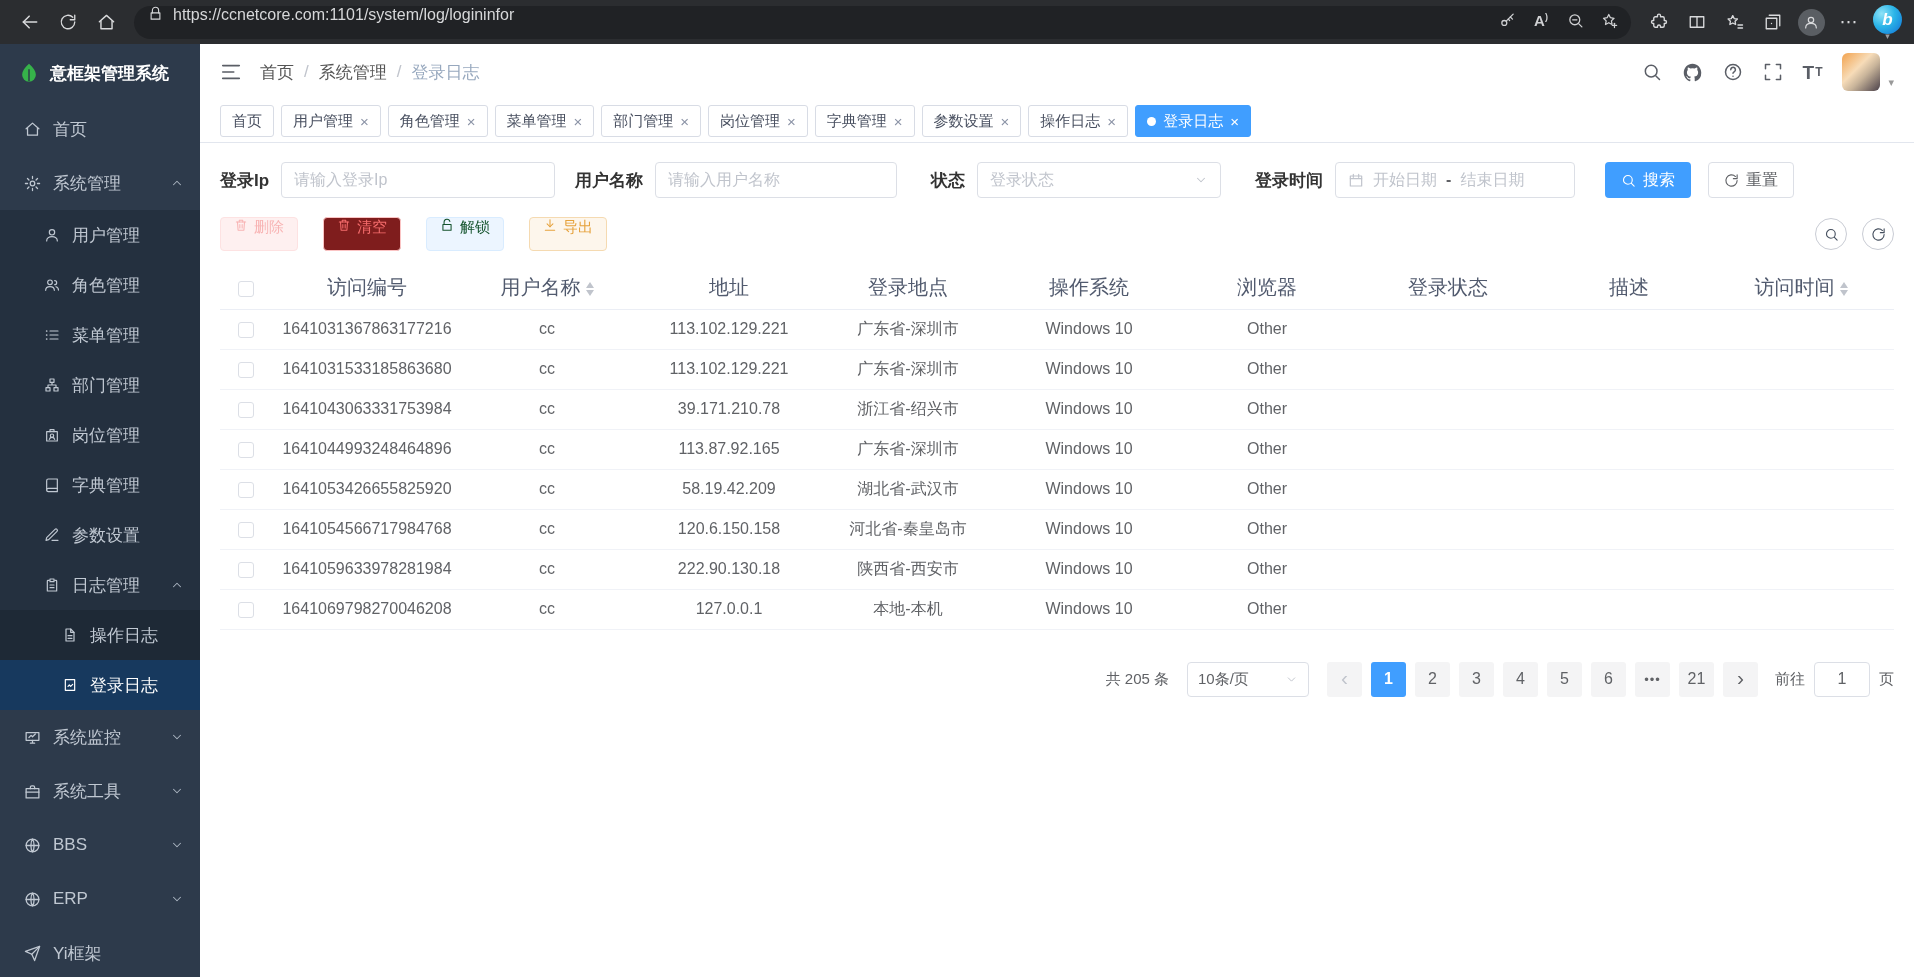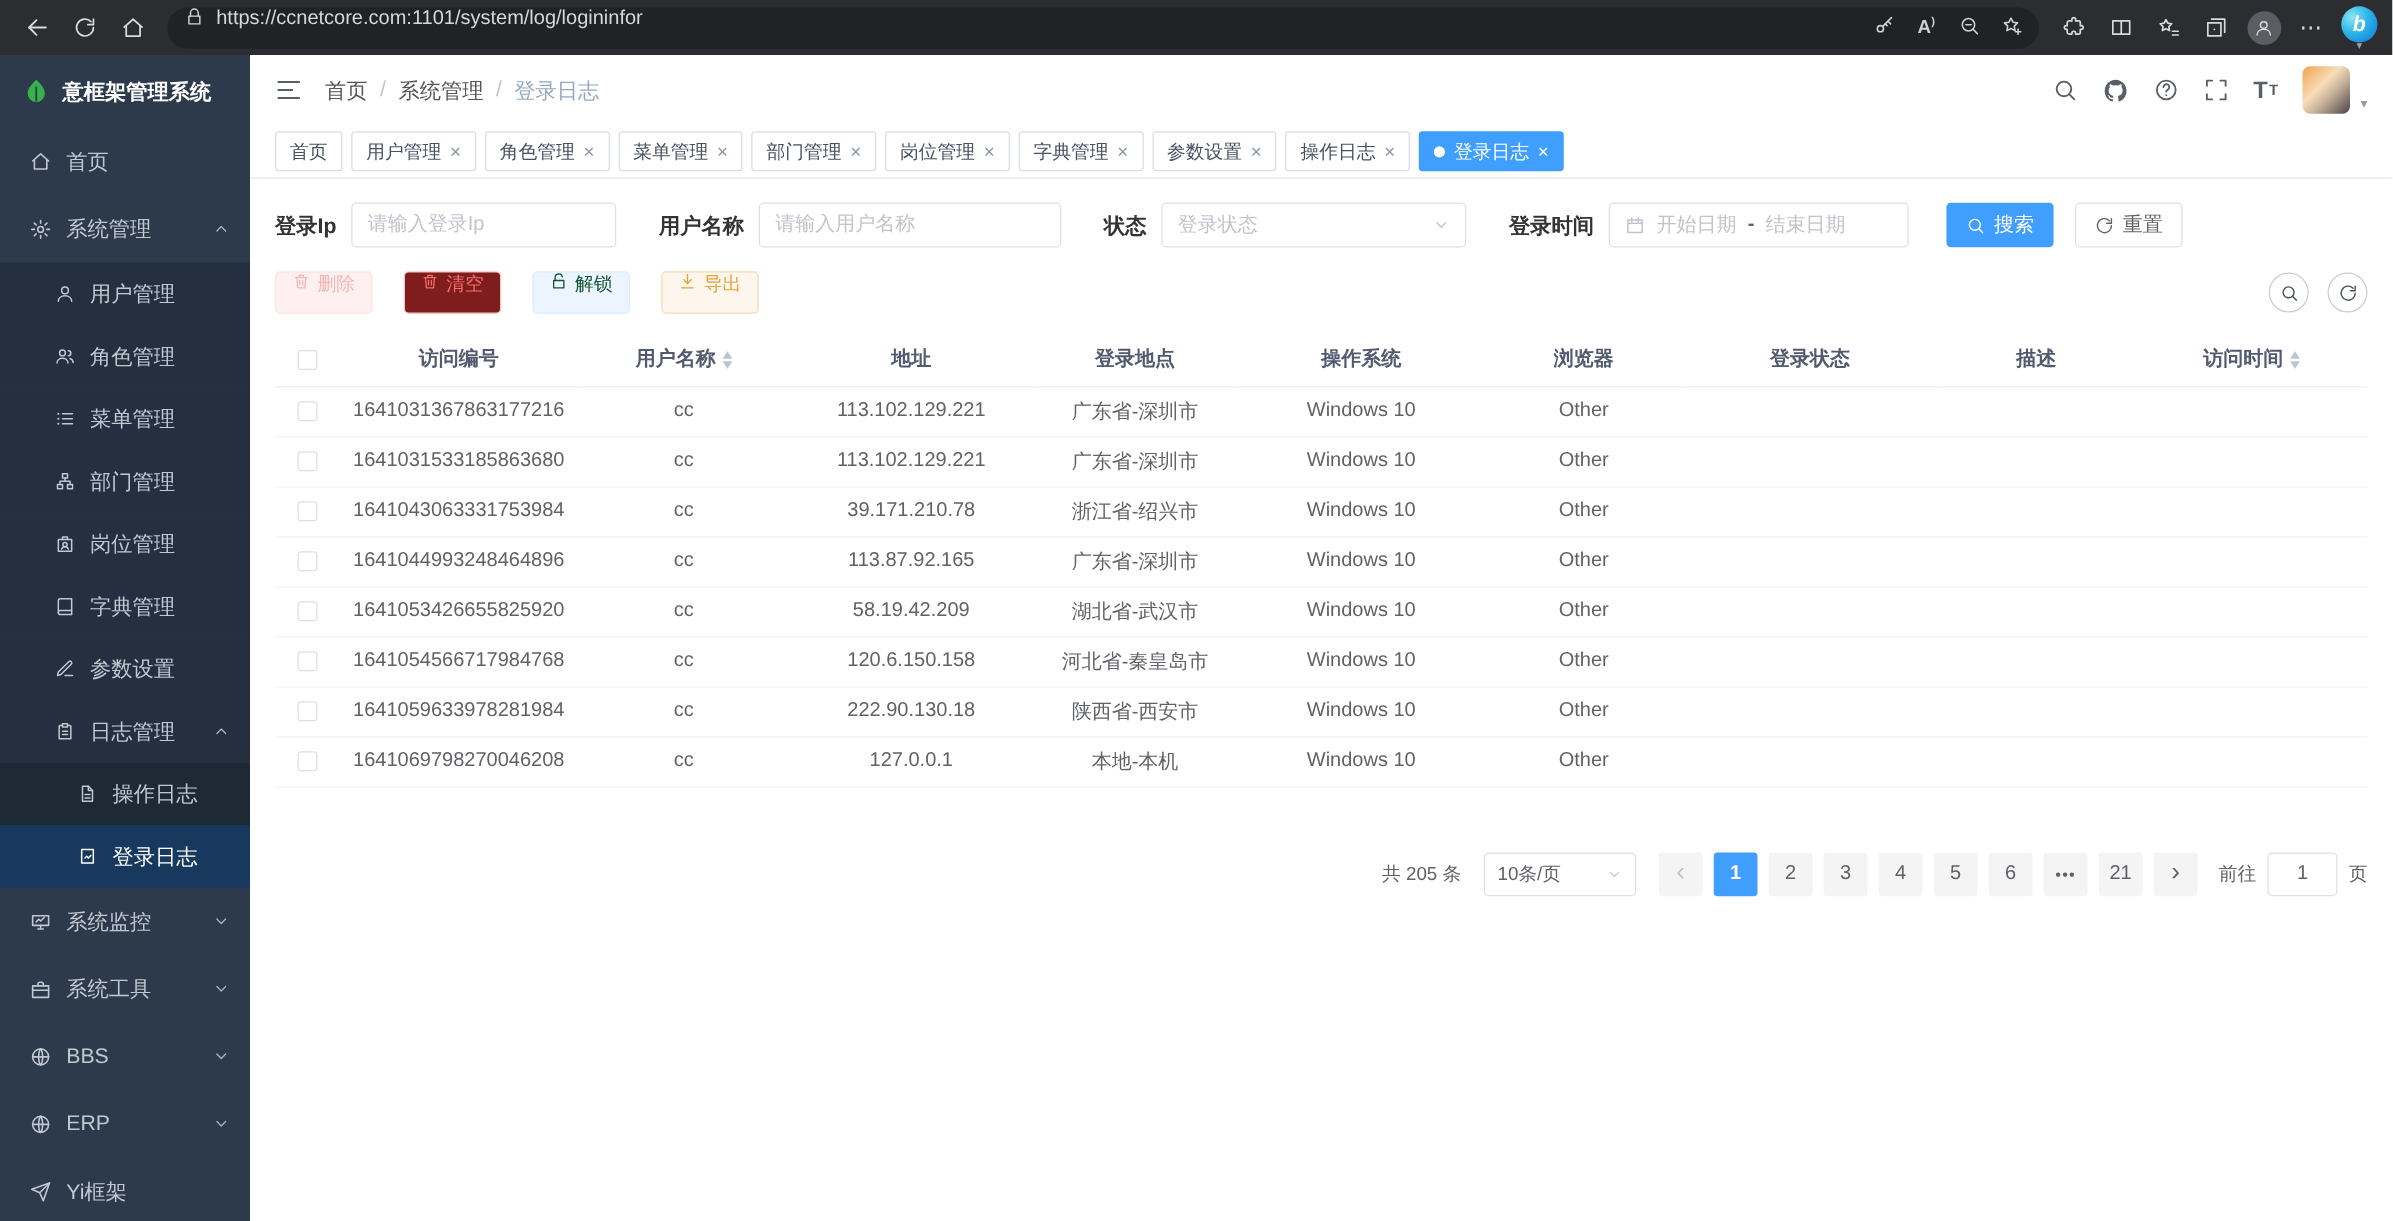--- a/index.html
+++ b/index.html
@@ -56,21 +56,21 @@
   .tab .dot{width:9px;height:9px;border-radius:50%;background:#fff;flex:none}
 
   .content{flex:1;padding:19px 20px 0;min-width:0}
 
   
   .filters{display:flex;align-items:center}
   .flabel{font-weight:bold;color:#333;font-size:17px;margin-right:12px;flex:none}
   .finput{height:36px;border:1px solid #dcdfe6;border-radius:4px;display:flex;align-items:center;padding:0 12px;font-size:16px;background:#fff}
   .finput input{border:none;outline:none;width:100%;font-size:16px;color:#606266;font-family:inherit;background:transparent}
   .finput input::placeholder{color:#c0c4cc}
-  .w-ip{width:212px;margin-right:34px}
+  .w-ip{width:274px;margin-right:20px}
   .w-user{width:242px;margin-right:34px}
   .w-status{width:244px;margin-right:34px;justify-content:space-between;cursor:pointer}
   .w-date{width:240px;margin-right:30px;gap:9px;cursor:pointer}
   .ph{color:#c0c4cc;white-space:nowrap}
   .datesep{color:#606266;font-weight:bold}
   .btn{height:36px;border-radius:4px;display:inline-flex;align-items:center;justify-content:center;gap:7px;font-size:16px;padding:0 15px;cursor:pointer;border:1px solid transparent;flex:none}
   .btn-search{background:#409eff;color:#fff}
   .btn-reset{background:#fff;border-color:#dcdfe6;color:#606266;margin-left:17px}
 
   
@@ -78,29 +78,29 @@
   .abtn{height:34px;border-radius:4px;display:inline-flex;align-items:flex-start;gap:6px;font-size:15px;padding:0 13px;border:1px solid;cursor:pointer;margin-right:25px;white-space:nowrap}
   .abtn-del{background:#fef0f0;border-color:#fde2e2;color:#f8b4b4;cursor:not-allowed}
   .abtn-clear{background:#7f1d1d;border-color:#fbc4c4;color:#f56c6c}
   .abtn-unlock{background:#ecf5ff;border-color:#d9ecff;color:#14532d;cursor:not-allowed}
   .abtn-export{background:#fdf6ec;border-color:#f5dab1;color:#e6a23c}
   .circle-btns{margin-left:auto;display:flex;gap:15px}
   .cirbtn{width:32px;height:32px;border-radius:50%;border:1px solid #c9ccd4;display:flex;align-items:center;justify-content:center;color:#46505f;background:#fff;cursor:pointer}
 
   
   table.grid{width:100%;border-collapse:collapse;margin-top:16px;table-layout:fixed}
-  .grid th{height:42px;font-size:16px;color:#515a6e;font-weight:bold;text-align:center;border-bottom:1px solid #ebeef5;white-space:nowrap}
+  .grid th{height:42px;font-size:20px;color:#515a6e;font-weight:normal;text-align:center;border-bottom:1px solid #ebeef5;white-space:nowrap}
   .grid td{height:40px;font-size:16px;color:#606266;text-align:center;border-bottom:1px solid #f0f2f7;white-space:nowrap;overflow:hidden}
   .cb{display:inline-block;width:16px;height:16px;border:1px solid #dcdfe6;border-radius:3px;background:#fff;vertical-align:middle;cursor:pointer}
   .caret-col{display:inline-flex;flex-direction:column;vertical-align:middle;margin-left:5px;cursor:pointer}
   .car-up{width:0;height:0;border:4.5px solid transparent;border-bottom:6px solid #c0c4cc;margin-bottom:2px}
   .car-down{width:0;height:0;border:4.5px solid transparent;border-top:6px solid #c0c4cc}
 
   
-  .pager{display:flex;align-items:center;justify-content:flex-end;margin-top:52px;font-size:16px;color:#606266}
+  .pager{display:flex;align-items:center;justify-content:flex-end;margin-top:32px;font-size:16px;color:#606266}
   .ptotal{margin-right:18px;font-size:15px}
   .psize{width:122px;height:35px;border:1px solid #dcdfe6;border-radius:4px;display:flex;align-items:center;justify-content:space-between;padding:0 10px;color:#606266;cursor:pointer;margin-right:18px;font-size:15px;background:#fff}
   .pbtn{min-width:35px;height:35px;padding:0 5px;border-radius:3px;background:#f4f4f5;color:#606266;display:inline-flex;align-items:center;justify-content:center;margin-right:9px;cursor:pointer;font-size:16px}
   .pbtn.active{background:#409eff;color:#fff;font-weight:bold}
   .pbtn.nav{font-size:21px;padding-bottom:3px}
   .pbtn.disabled{color:#c0c4cc;cursor:not-allowed}
   .pbtn.dots{letter-spacing:1px;font-size:13px;color:#606266}
   .pgoto{margin-left:8px;display:flex;align-items:center;gap:9px;font-size:15px}
   .pgoto input{width:56px;height:35px;border:1px solid #dcdfe6;border-radius:4px;text-align:center;font-size:16px;color:#606266;outline:none;font-family:inherit}
 </style>

